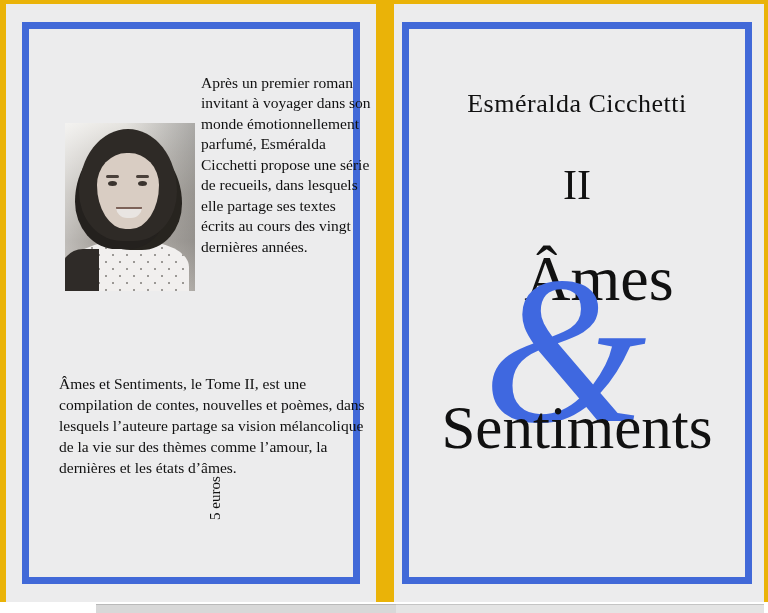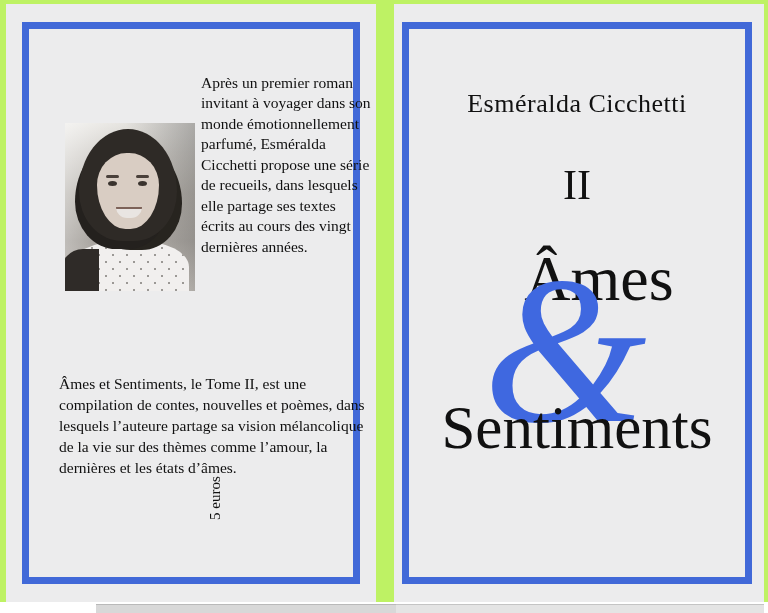--- a/index.html
+++ b/index.html
@@ -10,21 +10,21 @@
     width: 768px;
     height: 613px;
     background: #ffffff;
     font-family: "Liberation Serif", serif;
     overflow: hidden;
   }
   #cover-wrap {
     position: relative;
     width: 768px;
     height: 613px;
-    background: #bef264;
+    background: #eab308;
   }
   
   #back-cover {
     position: absolute;
     left: 6px;
     top: 4px;
     width: 370px;
     height: 598px;
     background: #ececed;
     box-sizing: border-box;

